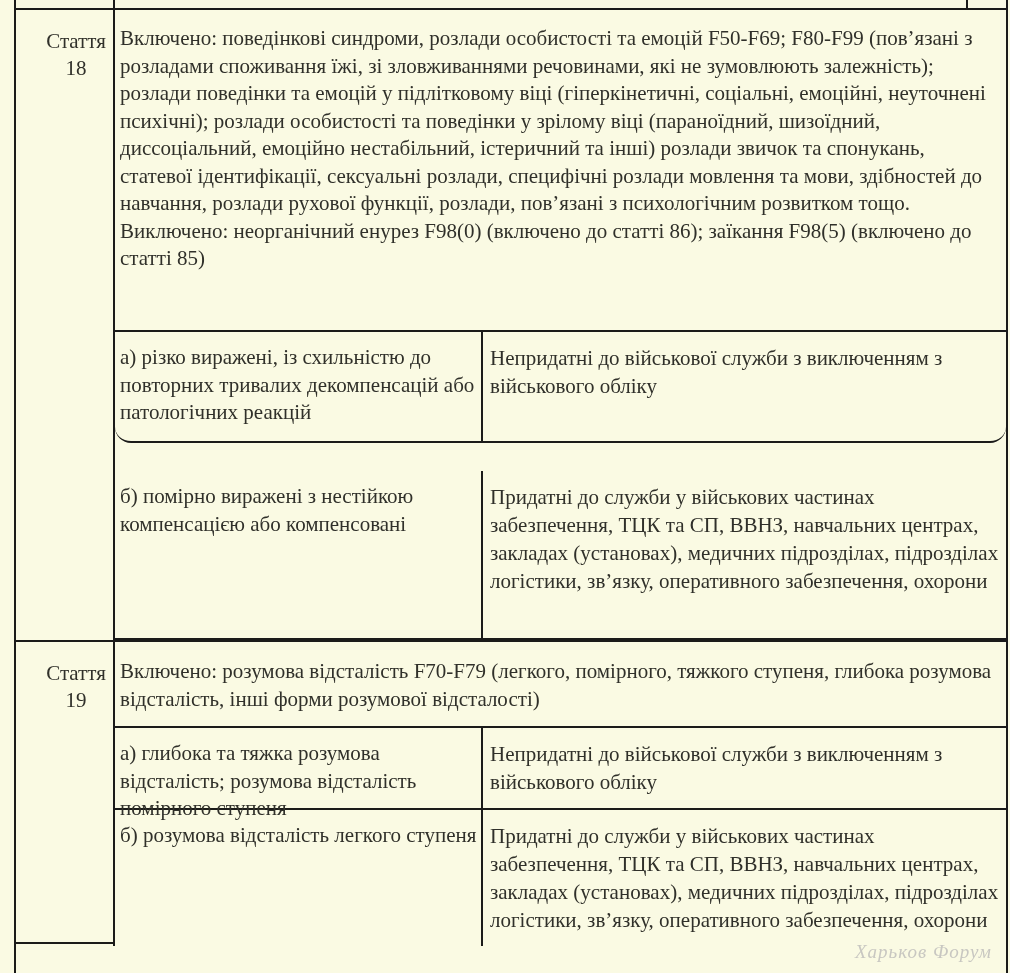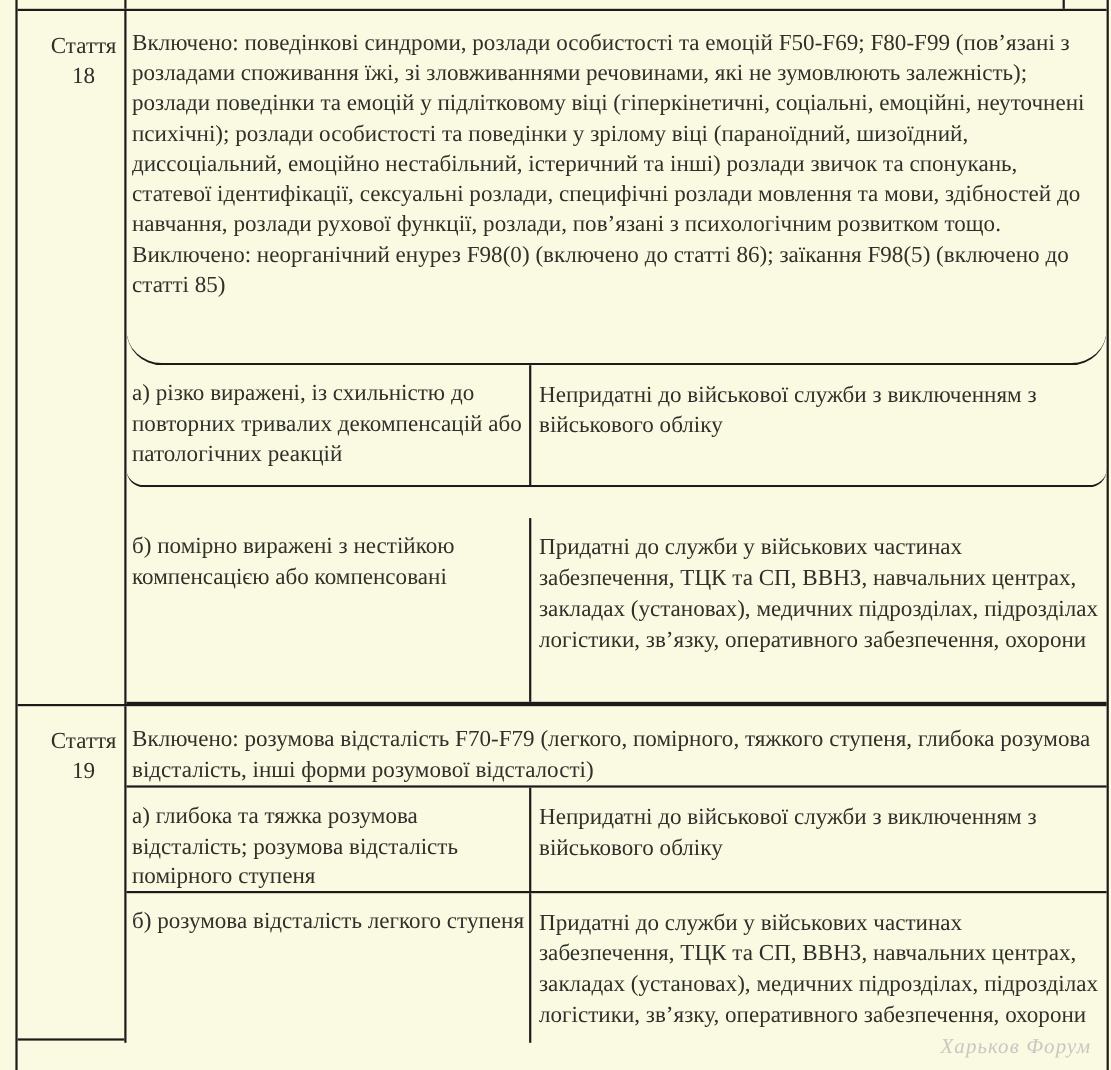--- a/index.html
+++ b/index.html
@@ -32,27 +32,27 @@
     content:"";position:absolute;left:0;right:0;bottom:2px;
     border-bottom:2px solid #1b1b19;
   }
   .content-col{flex:1;display:flex;flex-direction:column;min-width:0;}
   .intro-cell{
     border-bottom:2px solid #1b1b19;flex:none;
     padding:15px 6px 0 5px;
     font-size:21px;line-height:27.5px;
     white-space:pre-line;
   }
-  .art-18 .intro-cell{height:322px;border-radius:32px;}
-  .art-19 .intro-cell{height:74px;padding-top:16px;}
+  .art-18 .intro-cell{height:322px;}
+  .art-19 .intro-cell{height:86px;padding-top:16px;}
   .sub-row{display:flex;flex:none;}
   .sub-row.with-border{border-bottom:2px solid #1b1b19;}
   .art-18 .sub-a{height:111px;border-radius:16px;}
   .art-18 .sub-b{height:169px;margin-top:28px;}
-  .art-19 .sub-a{height:96px;justify-content:flex-end;}
+  .art-19 .sub-a{height:82px;justify-content:flex-end;}
   .art-19 .sub-b{height:136px;}
   .cond-cell{
     width:368px;flex:none;border-right:2px solid #1b1b19;
     padding:12px 4px 0 5px;font-size:21px;line-height:27.5px;
   }
   .dec-cell{
     flex:1;min-width:0;
     padding:12px 4px 0 7px;font-size:21px;line-height:28px;
   }
   .watermark{

